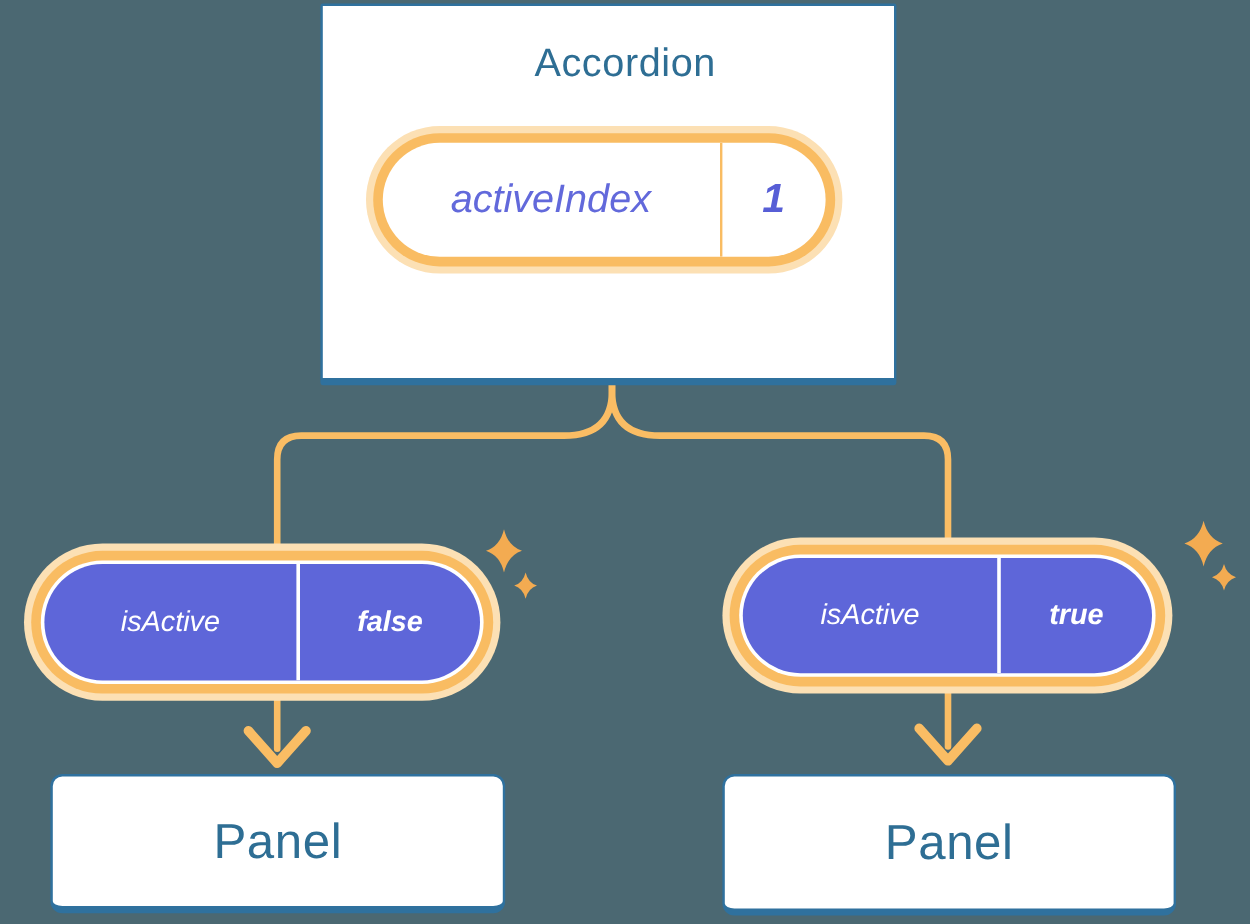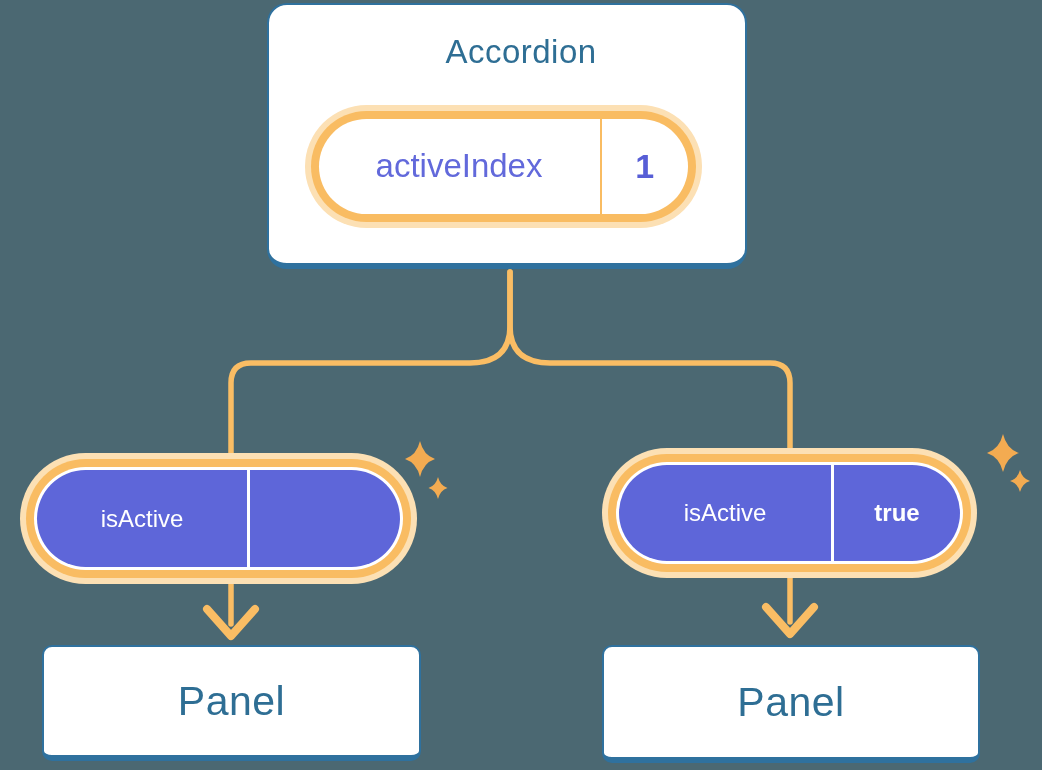--- a/index.html
+++ b/index.html
@@ -12,29 +12,29 @@
   }
   .overlay{position:absolute;inset:0;z-index:1;}
   .card{
     position:absolute;
     background:var(--card-background,#FFFFFF);
     border:2.5px solid var(--card-border,#2F719E);
     border-bottom-width:6px;
     box-sizing:border-box;
     z-index:2;
   }
-  .accordion-card{left:267px;top:3px;width:480px;height:266px;border-radius:20px;padding-left:28px;}
+  .accordion-card{left:267px;top:3px;width:480px;height:318px;border-radius:2px;padding-left:28px;}
   .card-title{
     text-align:center;margin-top:28px;
     font-size:33px;font-weight:500;
     color:var(--heading-text,#2E6E94);
     letter-spacing:0.5px;
   }
   
-  .pill{position:absolute;border-radius:999px;background:var(--pill-halo,#FCE0B4);z-index:3;}
+  .pill{position:absolute;border-radius:999px;background:var(--pill-halo,#FCE0B4);z-index:3;font-style:italic;}
   .pill-ring{position:absolute;inset:6px;border-radius:999px;background:var(--pill-ring,#F9BC62);}
   .pill-core{position:absolute;border-radius:999px;display:flex;align-items:stretch;overflow:hidden;}
   .pill-accordion{left:35.5px;top:99.5px;width:397px;height:123px;}
   .pill-accordion .pill-core{inset:8px;background:#FFFFFF;}
   .pill-accordion .cell.name{width:281px;font-size:33px;color:var(--prop-name-text,#6269DB);}
   .pill-accordion .divider{width:2.5px;background:var(--pill-ring,#F9BC62);}
   .pill-accordion .cell.value{flex:1;font-size:34px;font-weight:700;color:var(--prop-value-text,#575ED6);}
   .pill-white{position:absolute;inset:8px;border-radius:999px;background:#FFFFFF;}
   .pill-core.purple{inset:3px;background:var(--state-pill-fill,#5E66D9);}
   .pill-state .cell{color:var(--state-pill-text,#FFFFFF);font-size:24px;}
@@ -105,20 +105,21 @@
       </div>
     </div>
   </div>
 
   <div class="pill pill-state pill-left">
     <div class="pill-ring">
       <div class="pill-white">
         <div class="pill-core purple">
           <div class="cell name">isActive</div>
           <div class="divider"></div>
+          <div class="cell value">false</div>
         </div>
       </div>
     </div>
   </div>
 
   <div class="pill pill-state pill-right">
     <div class="pill-ring">
       <div class="pill-white">
         <div class="pill-core purple">
           <div class="cell name">isActive</div>

